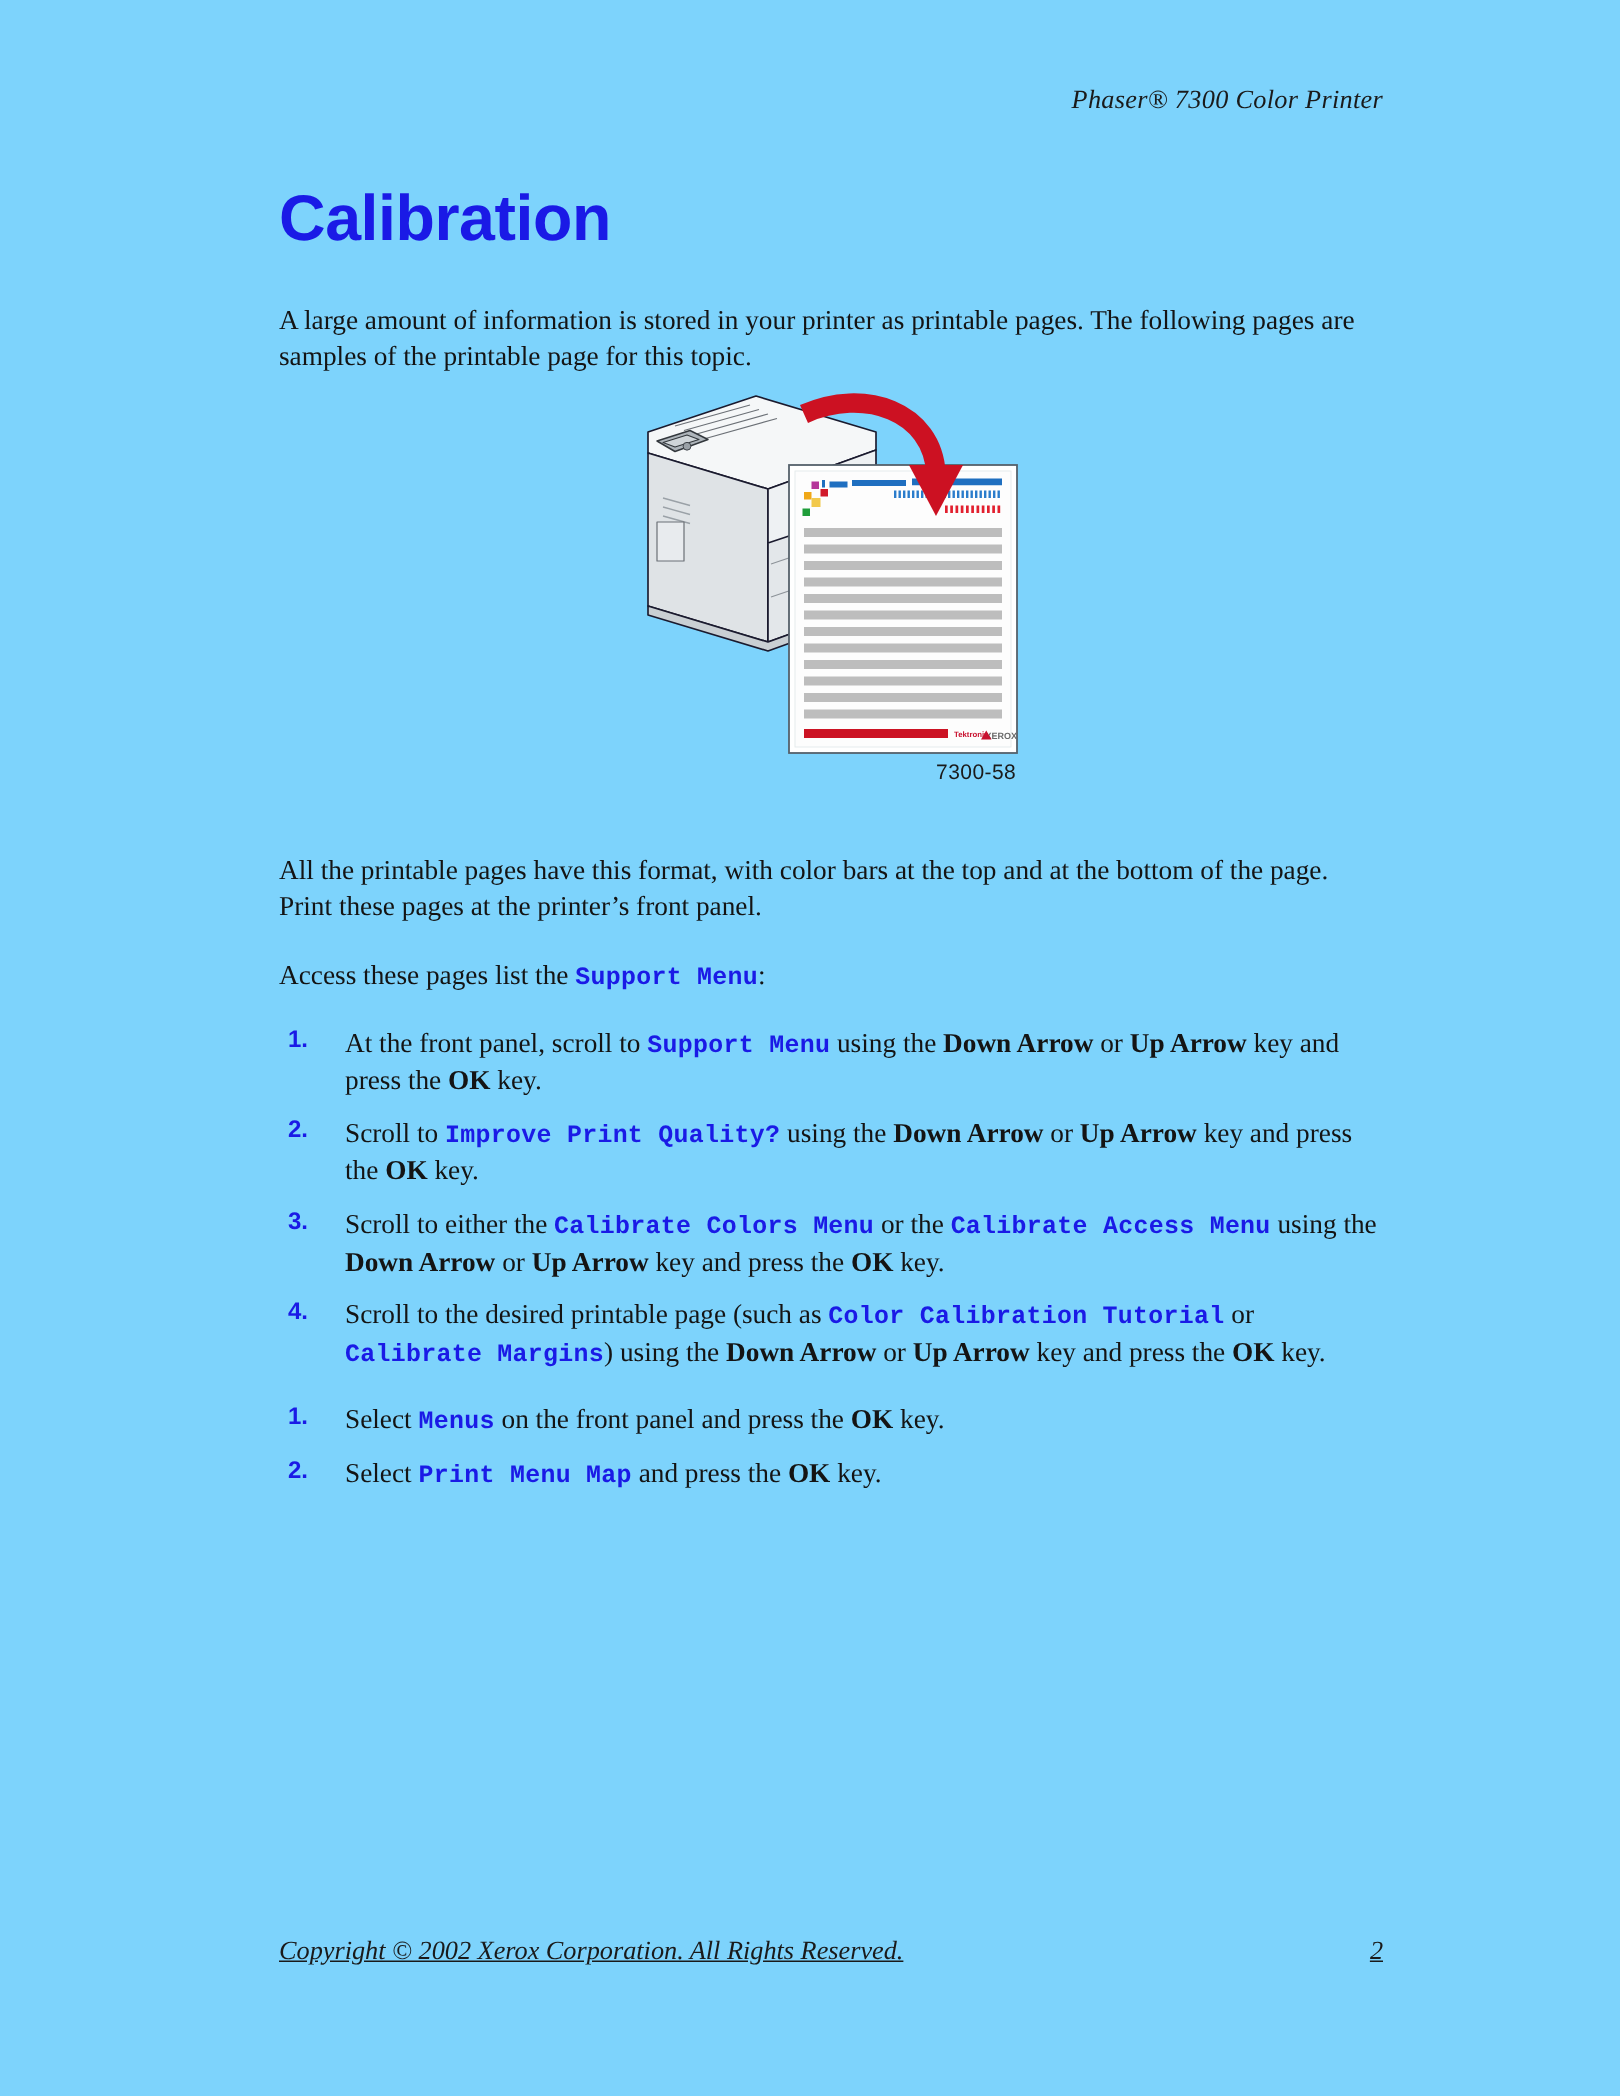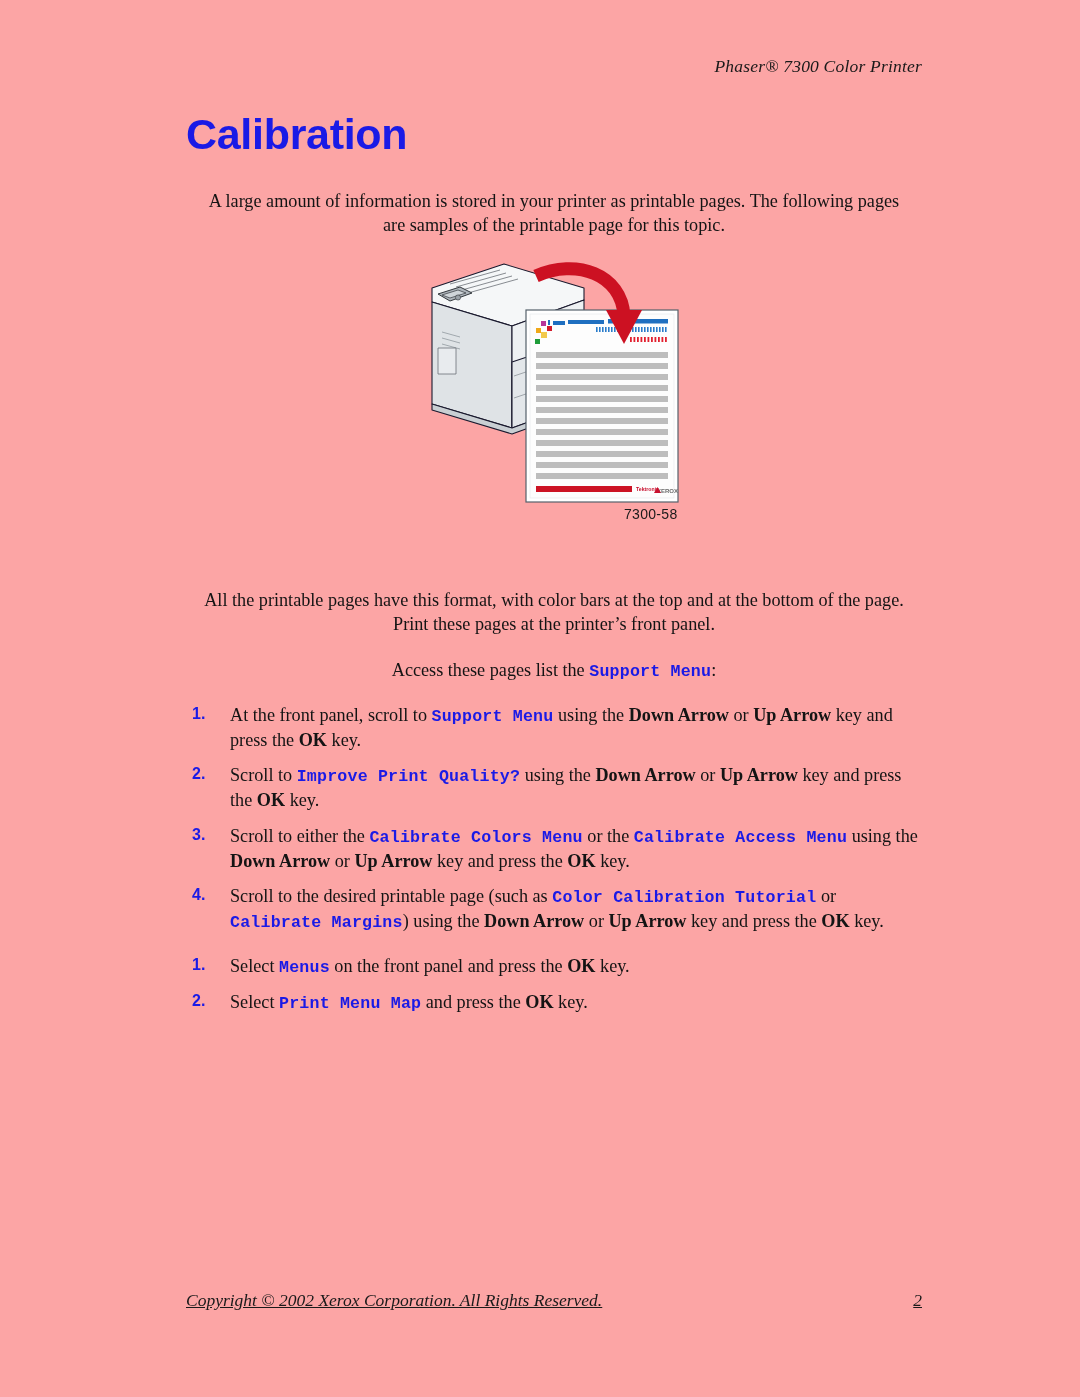--- a/index.html
+++ b/index.html
@@ -12,41 +12,41 @@
     height: 1397px;
     position: relative;
     font-family: "Liberation Serif", serif;
     color: #000000;
     overflow: hidden;
   }
 
   .page {
     position: absolute;
     inset: 0;
-    background: #fca5a5;
+    background: #7dd3fc;
   }
 
   
   .run-header {
     position: absolute;
     top: 56px;
     right: 158px;
     font-family: "Liberation Serif", serif;
     font-style: italic;
     font-size: 17.5px;
     letter-spacing: .2px;
     color: #1a1a1a;
     white-space: nowrap;
   }
 
   
   .content {
     position: absolute;
     left: 186px;
-    top: 0;
+    top: 12px;
     width: 736px;
   }
 
   h1.doc-title {
     margin: 0;
     padding-top: 112px;
     font-family: "Liberation Sans", sans-serif;
     font-weight: bold;
     font-size: 43px;
     line-height: 1.05;
@@ -57,25 +57,25 @@
   h2.sec-title {
     margin: 0;
     font-family: "Liberation Sans", sans-serif;
     font-weight: bold;
     font-size: 20.5px;
     color: #1a1ae6;
     letter-spacing: -0.1px;
   }
 
   p.body {
-    margin: 16px;
+    margin: 0;
     font-family: "Liberation Serif", serif;
     font-size: 18.2px;
     line-height: 1.33;
-    text-align: center;
+    text-align: left;
     color: #141414;
   }
 
   
   .mono {
     font-family: "Liberation Mono", monospace;
     font-weight: bold;
     font-size: 16.6px;
     color: #1a1ae6;
     letter-spacing: .2px;

